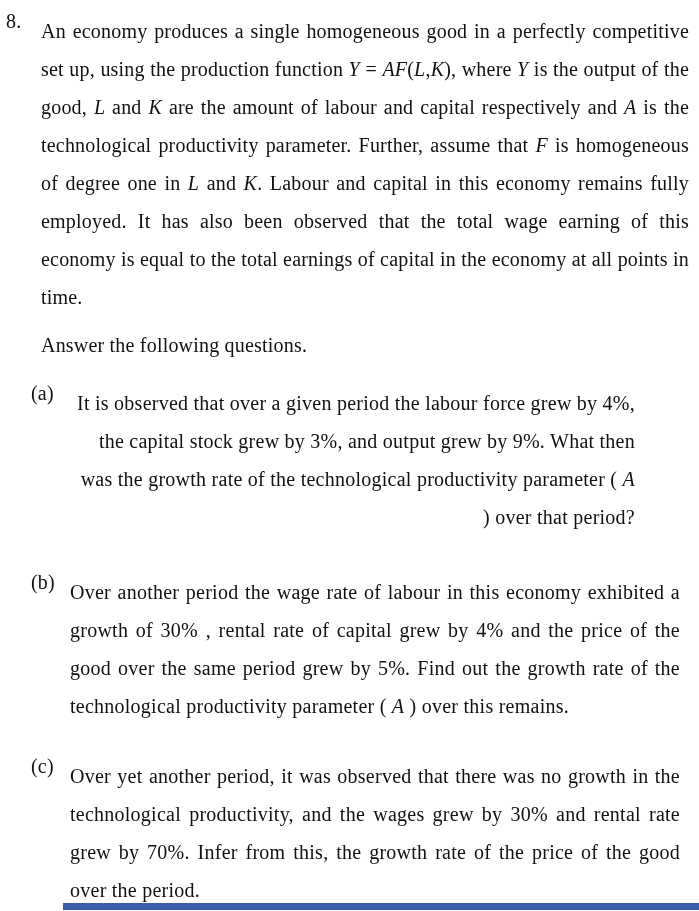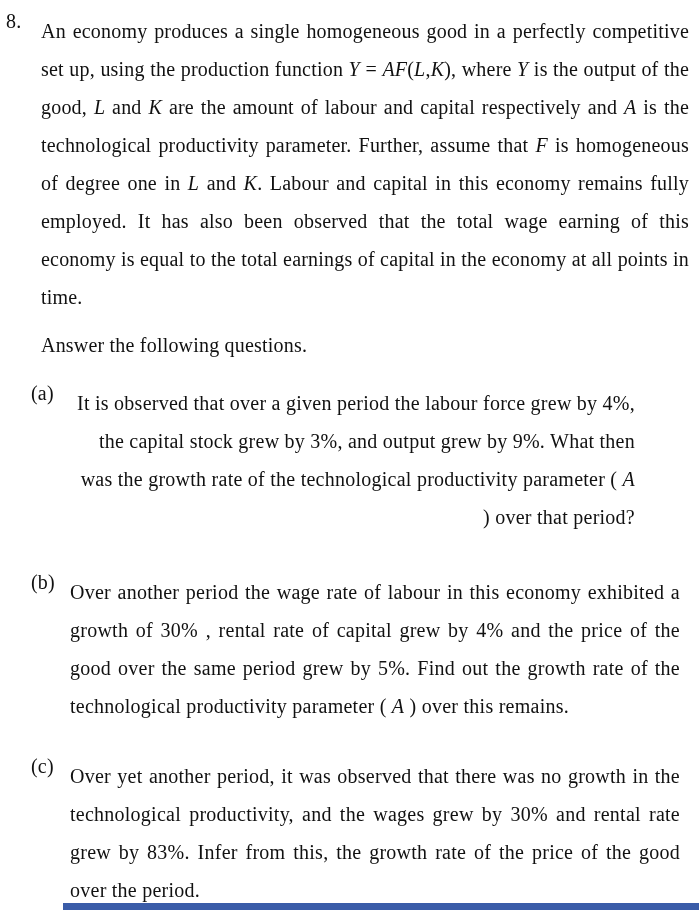--- a/index.html
+++ b/index.html
@@ -84,19 +84,19 @@
         <p class="ptext left"><span>It is observed that over a given period the labour force grew by 4%, the capital stock grew by 3%, and output grew by 9%. What then was the growth rate of the technological productivity parameter ( </span><i>A</i><span> ) over that period?</span></p>
       </div>
 
       <div class="part part-b">
         <div class="plabel">(b)</div>
         <p class="ptext justify"><span>Over another period the wage rate of labour in this economy exhibited a growth of 30% , rental rate of capital grew by 4% and the price of the good over the same period grew by 5%. Find out the growth rate of the technological productivity parameter ( </span><i>A</i><span> ) over this remains.</span></p>
       </div>
 
       <div class="part part-c">
         <div class="plabel">(c)</div>
-        <p class="ptext justify"><span>Over yet another period, it was observed that there was no growth in the technological productivity, and the wages grew by 30% and rental rate grew by 83%. Infer from this, the growth rate of the price of the good over the period.</span></p>
+        <p class="ptext justify"><span>Over yet another period, it was observed that there was no growth in the technological productivity, and the wages grew by 30% and rental rate grew by 70%. Infer from this, the growth rate of the price of the good over the period.</span></p>
       </div>
     </div>
   </div>
 
   <div class="bottom-bar" style="background-color: rgb(58, 92, 168);"></div>
 </div>
 
 </body></html>

